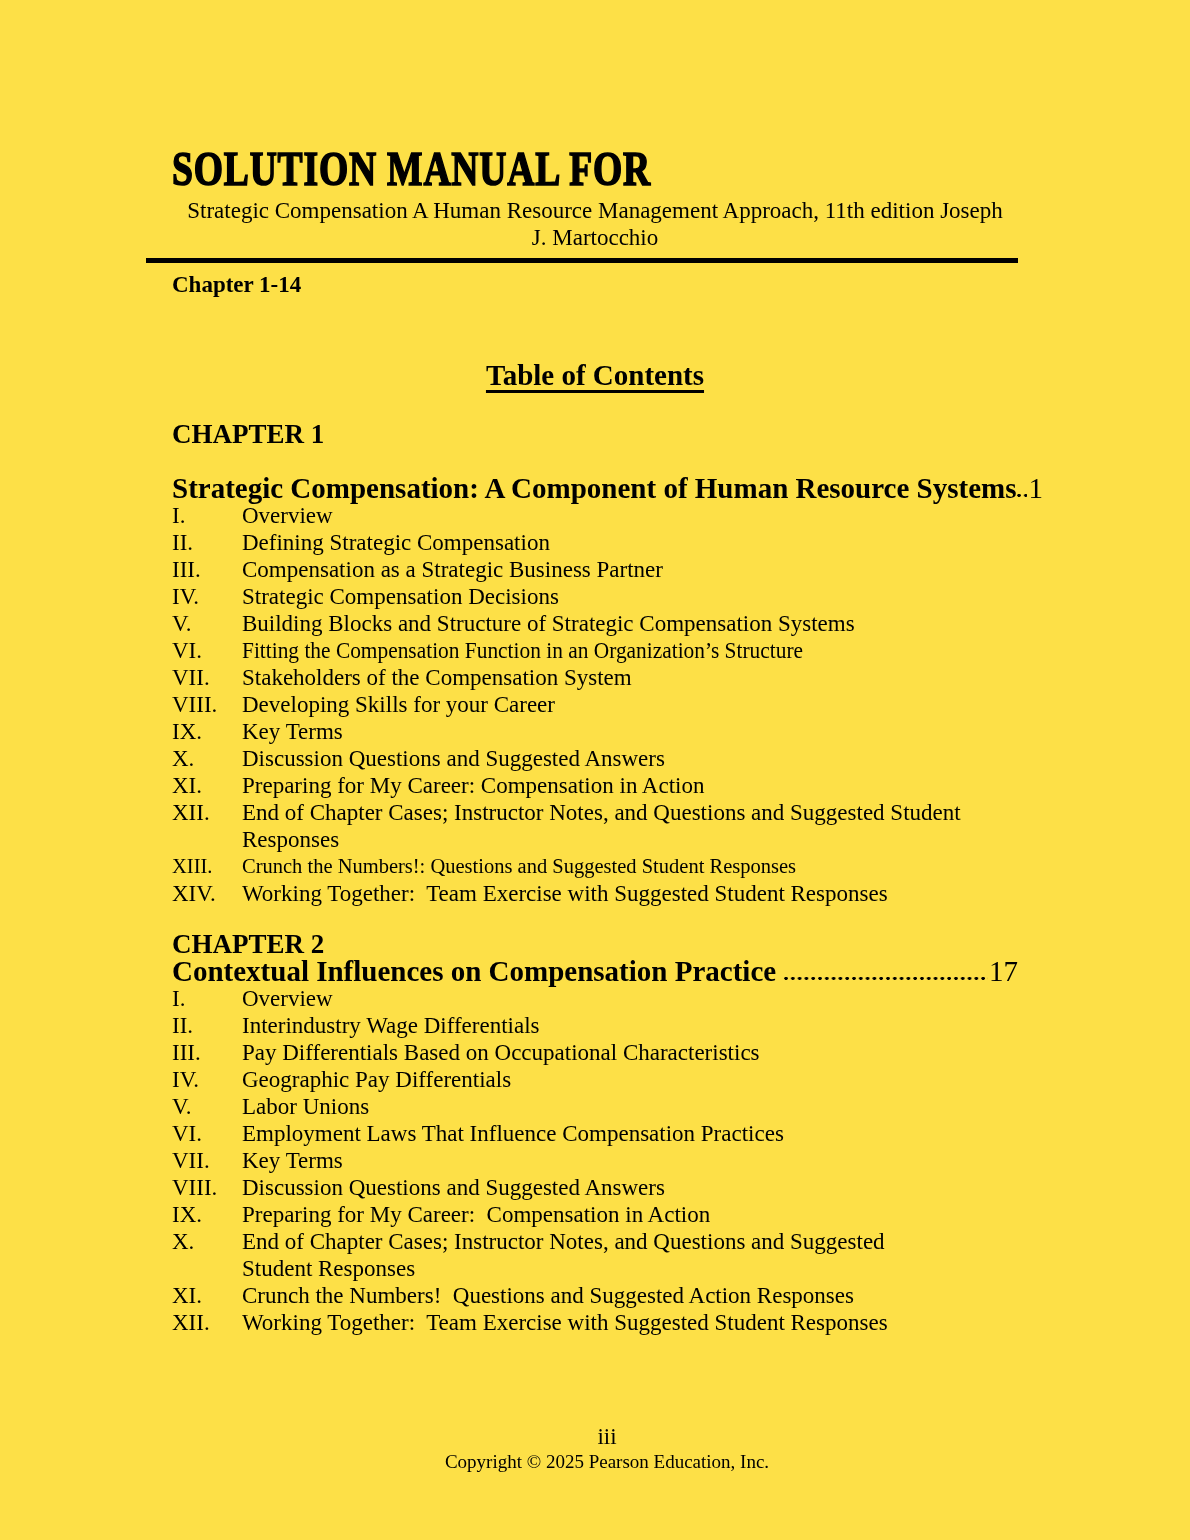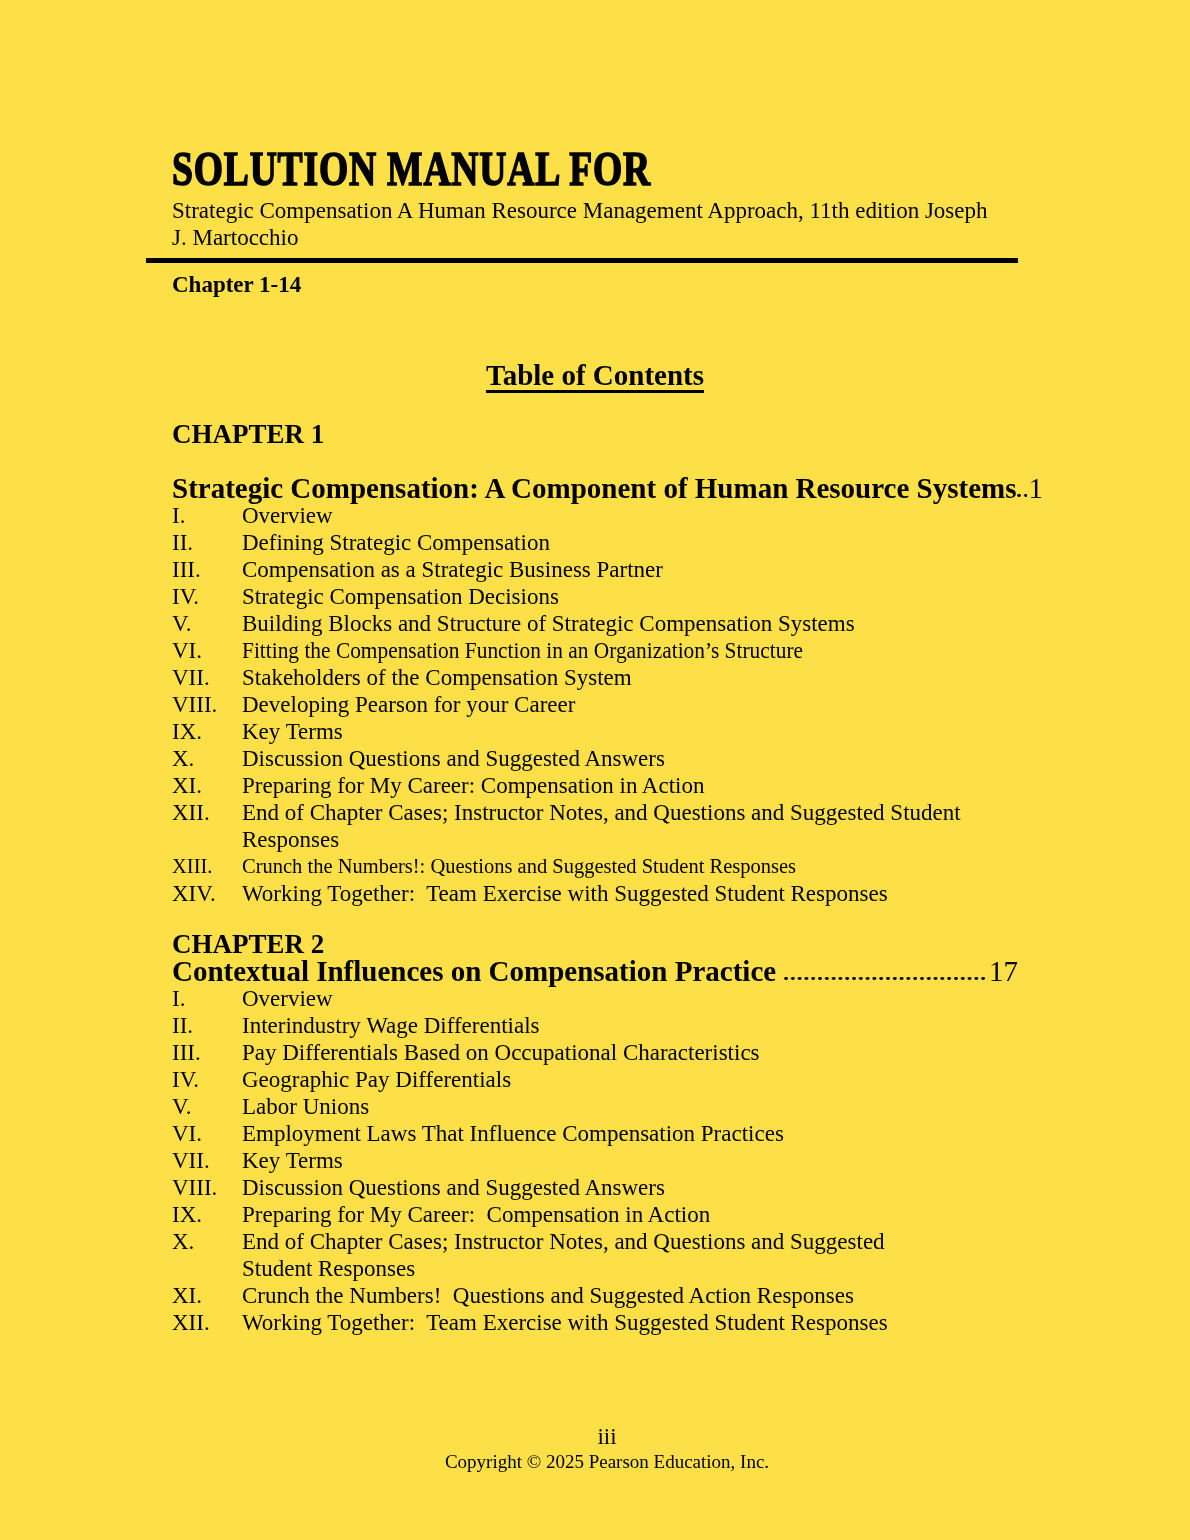--- a/index.html
+++ b/index.html
@@ -31,20 +31,21 @@
   }
 
   .subtitle {
     margin-top: 4px;
     margin-left: -26px;
     padding-left: 26px;
     font-size: 23px;
     line-height: 27px;
     padding-bottom: 7px;
     border-bottom: 5px solid #000;
+    text-align: center;
   }
   .subtitle-line { display: block; white-space: pre; }
 
   .chapter-range {
     margin-top: 9px;
     font-size: 23px;
     font-weight: bold;
   }
 
   .toc-heading {
@@ -169,21 +170,21 @@
       <div class="item-row row-condensed">
         <span class="item-num">VI.</span>
         <span class="item-text">Fitting the Compensation Function in an Organization’s Structure</span>
       </div>
       <div class="item-row">
         <span class="item-num">VII.</span>
         <span class="item-text">Stakeholders of the Compensation System</span>
       </div>
       <div class="item-row">
         <span class="item-num">VIII.</span>
-        <span class="item-text">Developing Pearson for your Career</span>
+        <span class="item-text">Developing Skills for your Career</span>
       </div>
       <div class="item-row">
         <span class="item-num">IX.</span>
         <span class="item-text">Key Terms</span>
       </div>
       <div class="item-row">
         <span class="item-num">X.</span>
         <span class="item-text">Discussion Questions and Suggested Answers</span>
       </div>
       <div class="item-row">

